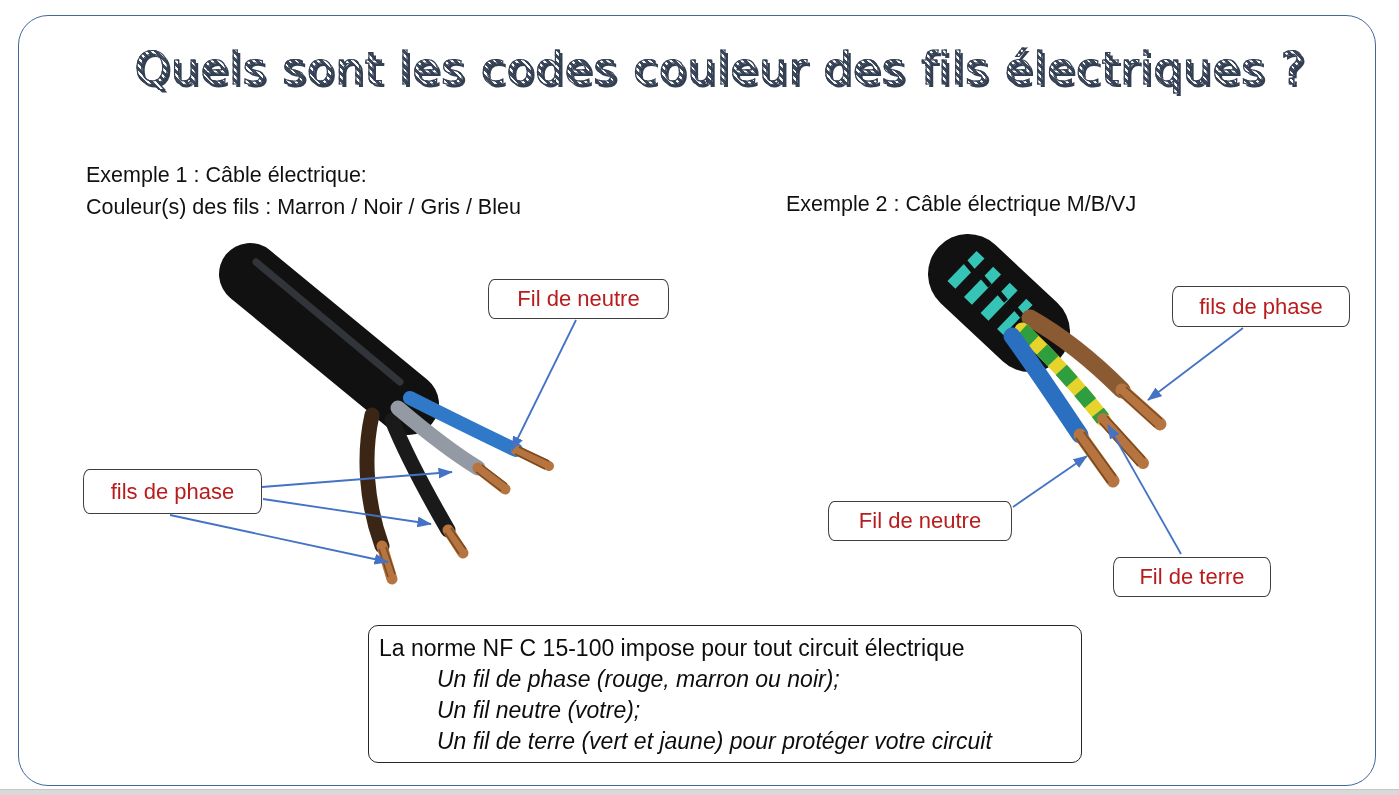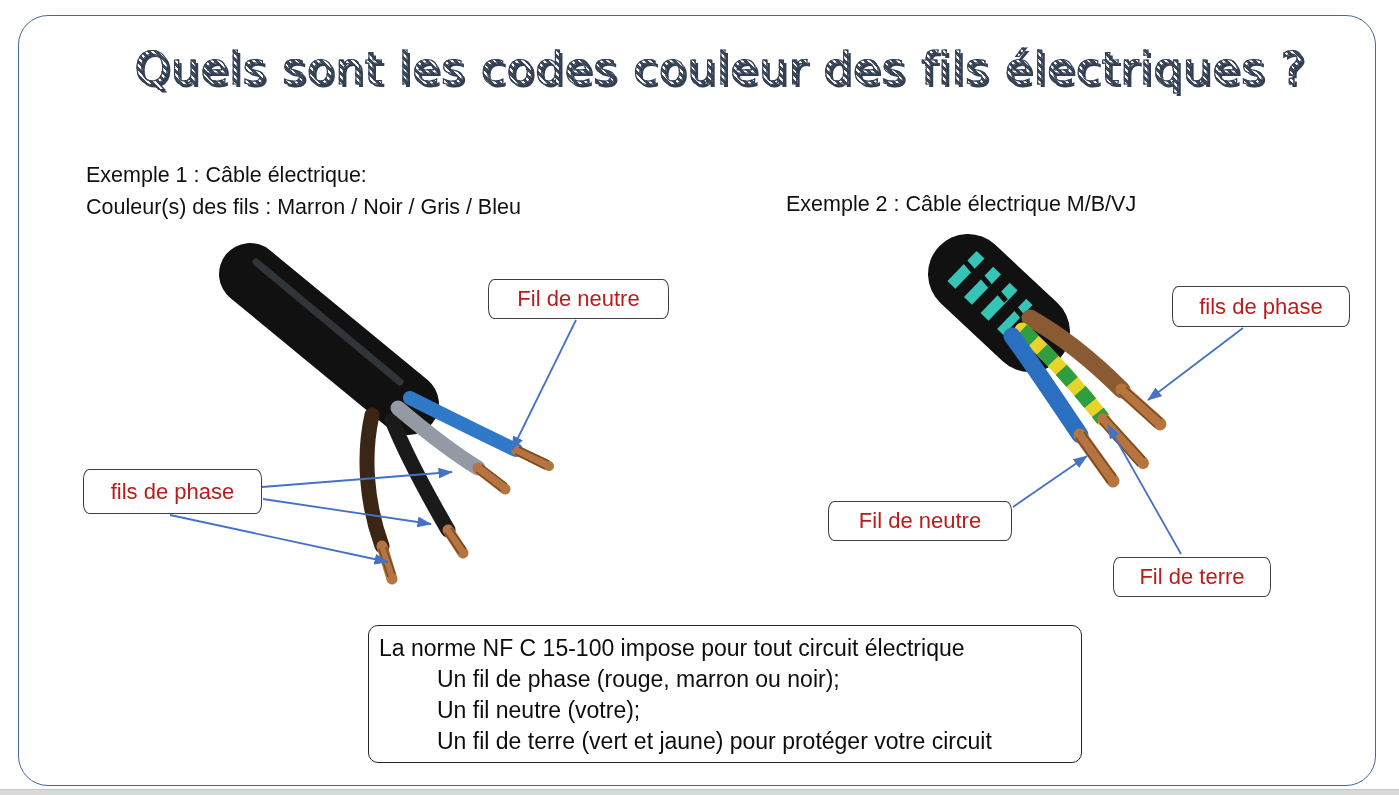--- a/index.html
+++ b/index.html
@@ -88,21 +88,21 @@
     background: #ffffff;
     border: 1.8px solid #262626;
     border-radius: 10px;
     padding: 7px 10px;
     color: #0d0d0d;
     font-size: 23px;
     line-height: 31px;
     z-index: 5;
     white-space: nowrap;
   }
-  .norm-box .indent { padding-left: 58px; }
+  .norm-box .indent { padding-left: 58px; font-style: italic; }
   svg.overlay {
     position: absolute;
     left: 0; top: 0;
     width: 1399px; height: 795px;
     z-index: 3;
   }
 </style>
 </head>
 <body>
 

